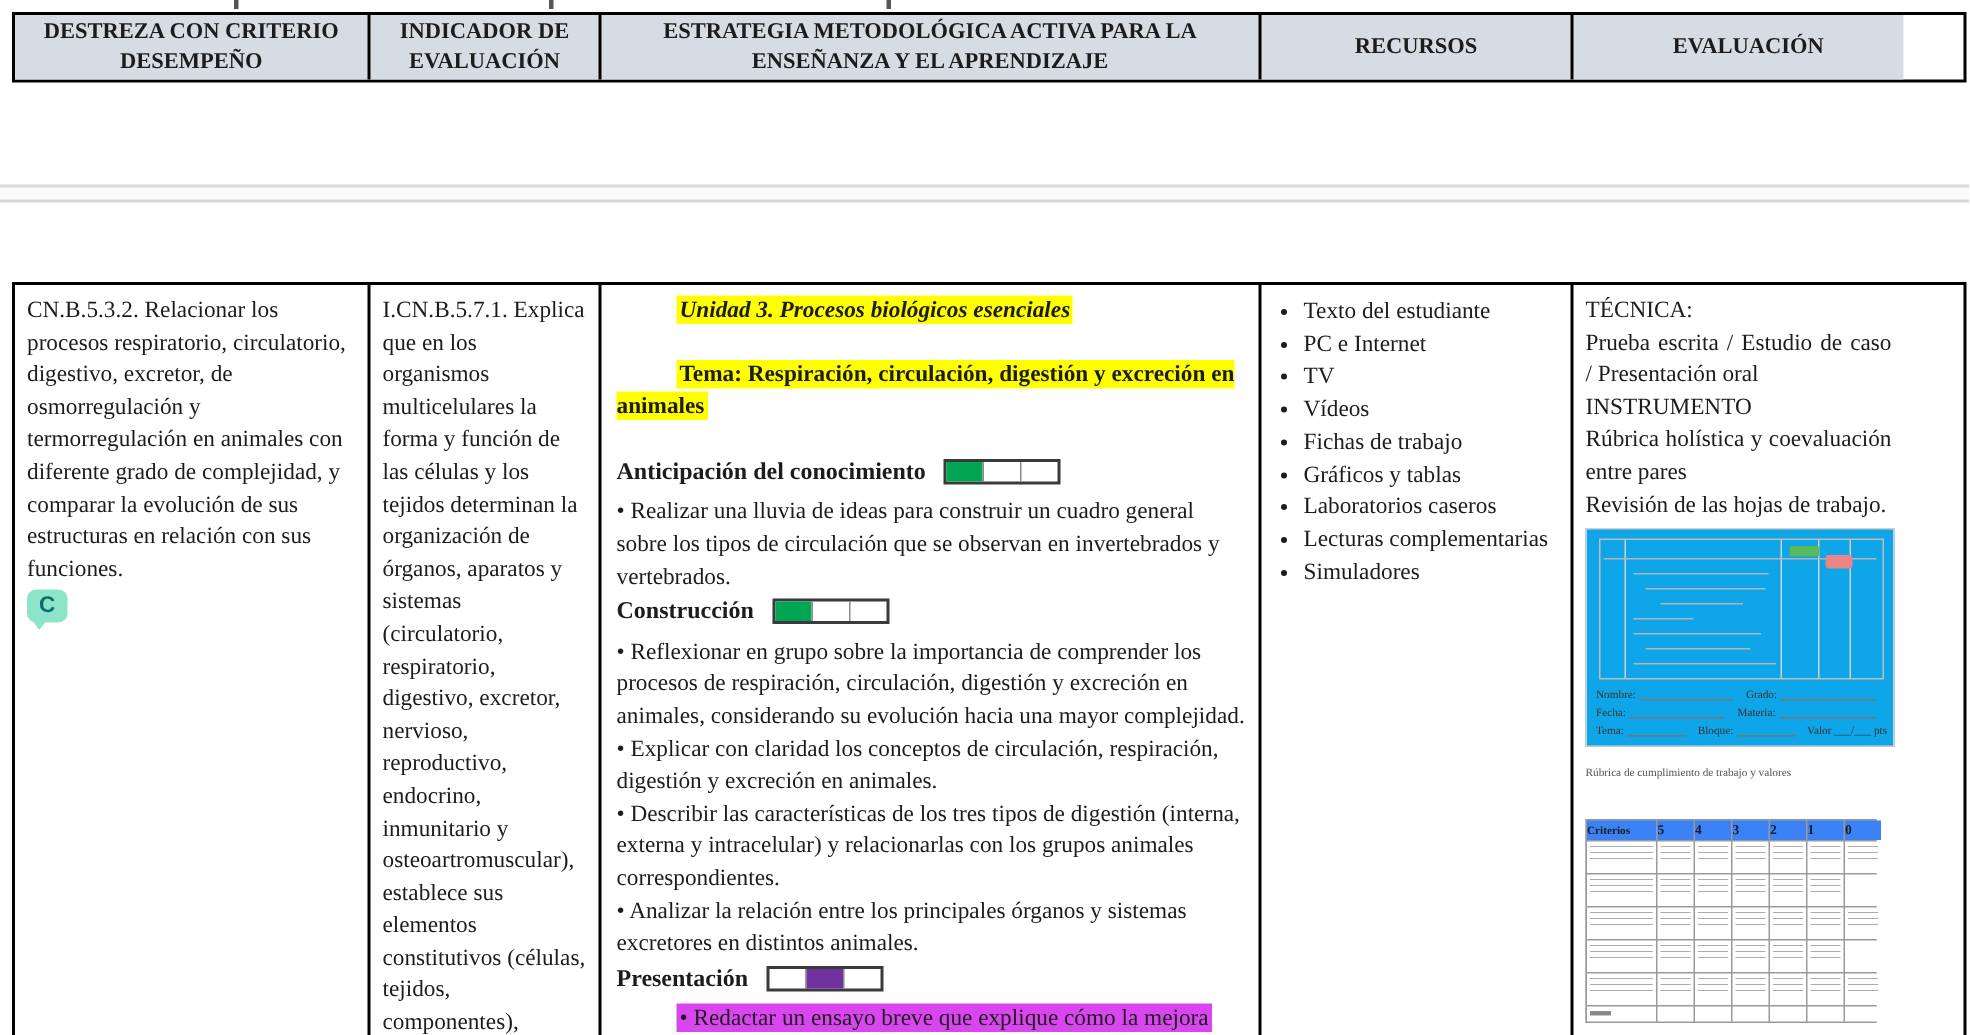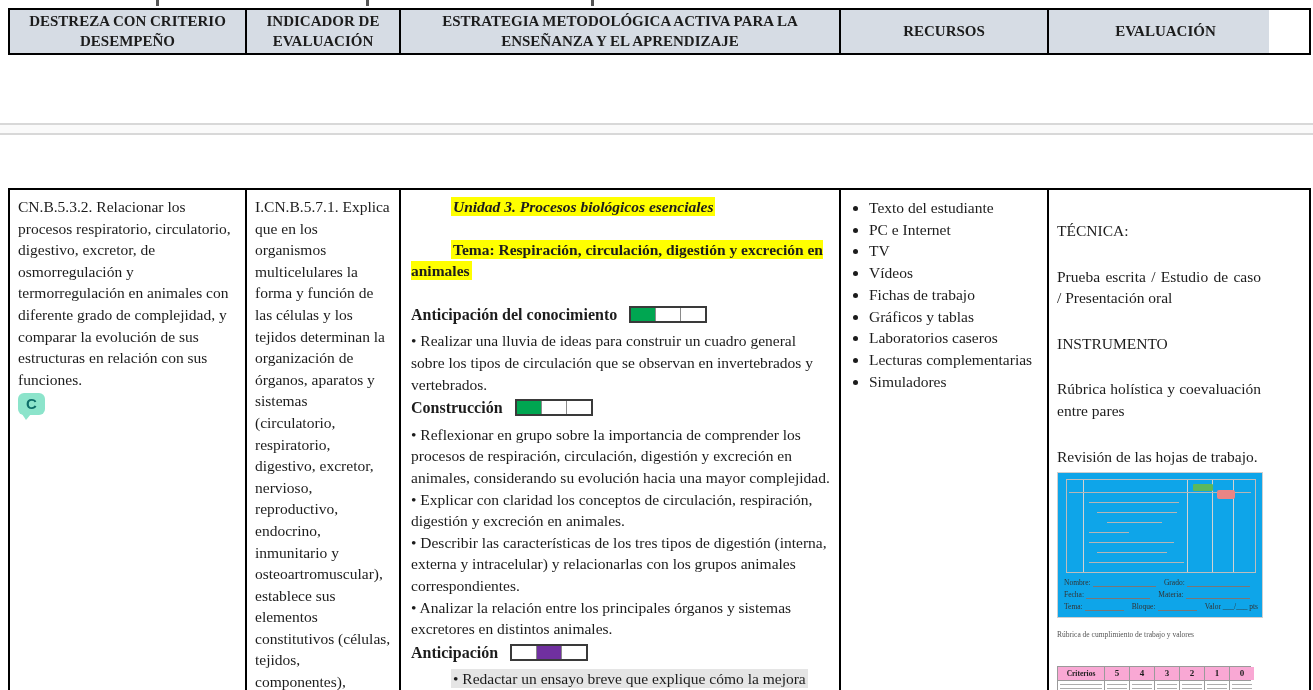--- a/index.html
+++ b/index.html
@@ -32,38 +32,38 @@
   .tema{font-weight:bold;margin-bottom:22px !important;}
   .phase{display:flex;align-items:center;gap:12px;font-weight:bold;font-size:16px;margin:2px 0 5px 0 !important;}
   .pbar{display:inline-flex;width:78px;height:17px;border:2px solid #3a3a3a;box-sizing:border-box;background:#fff;}
   .pseg{flex:1;border-left:1px solid #8a8a8a;}
   .pseg:first-child{border-left:none;}
   .grayline{margin-top:2px !important;}
   
   .res{margin:1px 0 0 0;padding-left:20px;list-style:disc outside;}
   .res li{line-height:21.7px;}
   
-  .ev p{text-align:justify;margin-top:24px;}
+  .ev p{text-align:justify;}
   .ev .nj{text-align:left;}
   
   .ws{margin-top:5px;width:206px;height:146px;background:#0ea5e9;border:1px solid #cfcfcf;box-sizing:border-box;position:relative;}
   .ws-tb{position:absolute;left:8px;top:6px;width:188px;height:92px;border:1px solid #bdbdbd;}
   .ws-vline{position:absolute;top:0;bottom:0;width:1px;background:#d2d2d2;}
   .ws-l{position:absolute;height:1px;background:#b5b5b5;}
   .ws-green{position:absolute;right:42px;top:4px;width:20px;height:7px;background:#5cb85c;border-radius:1px;}
   .ws-red{position:absolute;right:20px;top:10px;width:18px;height:9px;background:#e98585;border-radius:2px;}
   .ws-fields{position:absolute;left:6px;top:104px;right:4px;font-size:7.5px;line-height:12px;color:#333;}
   .ws-row{display:flex;justify-content:space-between;}
   .ws-row span{white-space:nowrap;}
   .ws-row .u{flex:1;border-bottom:1px solid #777;margin:0 8px 2px 2px;max-width:70px;}
   
   .rb{margin-top:6px;width:202px;}
   .rb-title{font-size:7.5px;color:#555;margin-bottom:20px;}
   .rb-grid{display:grid;grid-template-columns:46px repeat(6,24px);gap:1px;background:#9a9a9a;border:1px solid #9a9a9a;width:192px;}
-  .rb-h{background:#f9a8d4;font-size:9px;font-weight:bold;text-align:center;line-height:13px;height:13px;overflow:hidden;}
+  .rb-h{background:#3b82f6;font-size:9px;font-weight:bold;text-align:left;line-height:13px;height:13px;overflow:hidden;}
   .rb-h:first-child{font-size:7.5px;}
   .rb-c{background:#fff;height:21px;display:block;position:relative;}
   .rb-c.s::after{content:"";position:absolute;left:2px;right:2px;top:3px;height:12px;
       background:repeating-linear-gradient(#adadad 0 1px,transparent 1px 4px);}
   .rb-c.t::after{content:"";position:absolute;left:2px;top:3px;width:14px;height:3px;background:#888;}
   .rb-c.short{height:10px;}
 </style>
 </head>
 <body>
 
@@ -122,28 +122,28 @@
             <i class="pseg"></i>
             <i class="pseg"></i>
           </span>
       </p>
       <p>• Reflexionar en grupo sobre la importancia de comprender los procesos de respiración, circulación, digestión y excreción en animales, considerando su evolución hacia una mayor complejidad.</p>
       <p>• Explicar con claridad los conceptos de circulación, respiración, digestión y excreción en animales.</p>
       <p>• Describir las características de los tres tipos de digestión (interna, externa y intracelular) y relacionarlas con los grupos animales correspondientes.</p>
       <p>• Analizar la relación entre los principales órganos y sistemas excretores en distintos animales.</p>
 
       <p class="phase">
-        <span>Anticipación</span>
+        <span>Presentación</span>
         <span class="pbar">
             <i class="pseg"></i>
             <i class="pseg" style="background-color: rgb(112, 48, 160);"></i>
             <i class="pseg"></i>
           </span>
       </p>
-      <p class="grayline"><span class="hl" style="background-color: #e5e5e5;">• Redactar un ensayo breve que explique cómo la mejora</span></p>
+      <p class="grayline"><span class="hl" style="background-color: #d946ef;">• Redactar un ensayo breve que explique cómo la mejora</span></p>
     </div>
 
     <div class="cell w4">
       <ul class="res">
         <li>Texto del estudiante</li>
         <li>PC e Internet</li>
         <li>TV</li>
         <li>Vídeos</li>
         <li>Fichas de trabajo</li>
         <li>Gráficos y tablas</li>

